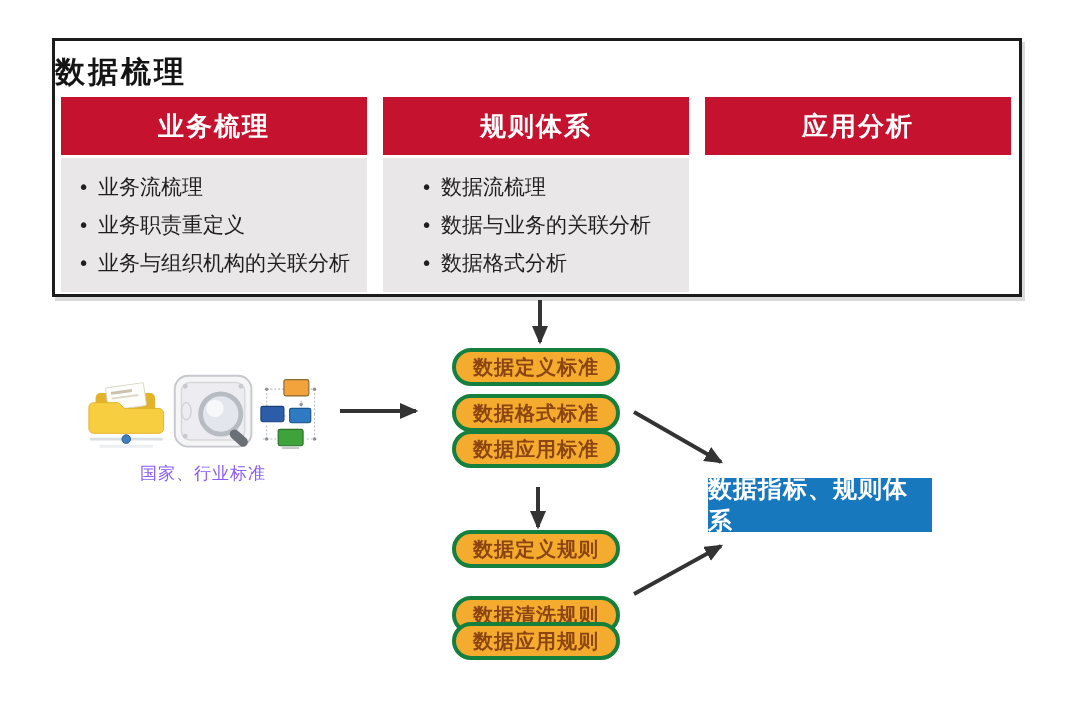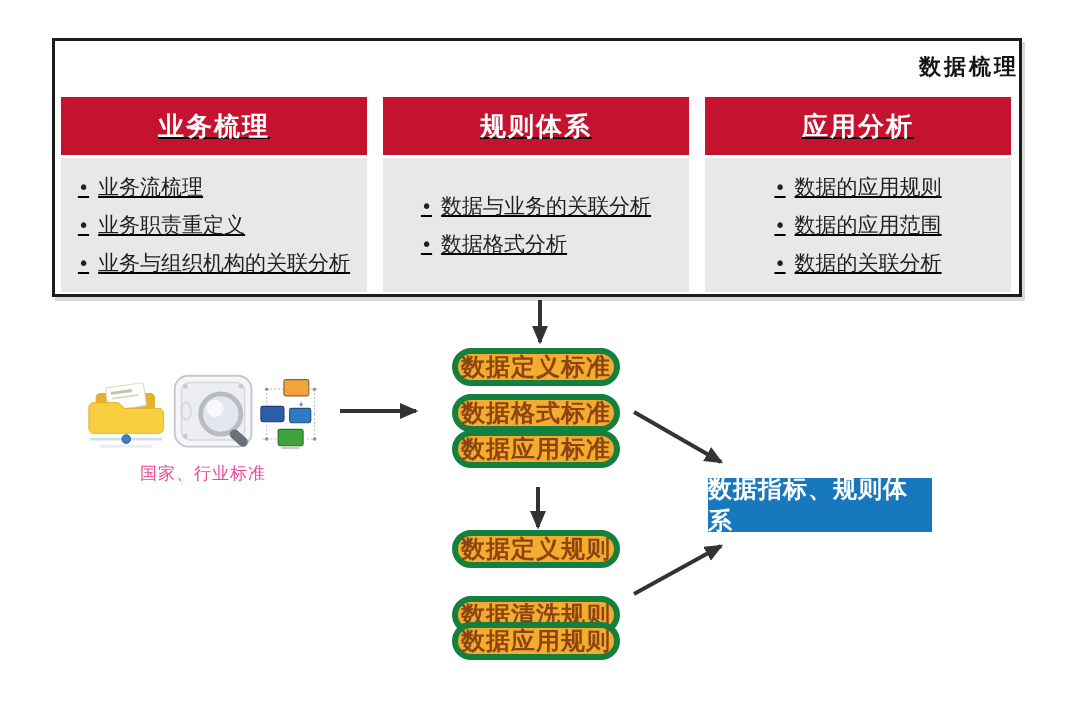--- a/index.html
+++ b/index.html
@@ -7,60 +7,60 @@
     width:1080px;height:712px;position:relative;background:#ffffff;
     font-family:"DejaVu Sans","Liberation Sans",sans-serif;overflow:hidden;
   }
   
   .panel{
     position:absolute;left:52px;top:38px;width:964px;height:253px;
     border:3px solid #1c1c1c;background:#ffffff;
     box-shadow:3px 4px 0 rgba(150,150,150,.35);
   }
   .panel-title{
-    text-align:right;font-size:22px;font-weight:bold;color:#141414;
+    text-align:left;font-size:30px;font-weight:bold;color:#141414;
     margin-top:11px;letter-spacing:3px;
   }
   .columns{
     position:absolute;left:6px;right:8px;top:56px;
-    display:flex;gap:16px;text-decoration:underline;
+    display:flex;gap:16px;
   }
   .column{flex:1;min-width:0;}
   .col-header{
     height:58px;line-height:58px;background:#C4122F;color:#ffffff;
     font-size:26px;font-weight:bold;text-align:center;letter-spacing:2px;
   }
   .col-body{
     background:#E9E7E7;margin-top:3px;height:134px;
     display:flex;align-items:center;
   }
   ul.items{list-style:none;margin:0 auto;padding:0;width:fit-content;max-width:100%;}
   ul.items li{
     font-size:21px;color:#1f1f1f;line-height:38px;white-space:nowrap;
   }
   ul.items li::before{content:"•";margin-right:9px;font-size:19px;color:#1f1f1f;}
   
   .pill{
     position:absolute;left:452px;width:168px;height:38px;box-sizing:border-box;
-    background:#F5AB2D;border:6px solid #15803d;border-radius:19px;
+    background:#F5AB2D;border:4px solid #15803d;border-radius:19px;
     display:flex;align-items:center;justify-content:center;
-    font-size:24px;font-weight:bold;color:#8B4513;letter-spacing:1px;
+    font-size:20px;font-weight:bold;color:#8B4513;letter-spacing:1px;
   }
   
   .result-box{
     position:absolute;left:708px;top:478px;width:224px;height:54px;
     background:#1878BE;border-radius:0;
     display:flex;align-items:center;justify-content:center;
     color:#ffffff;font-size:24px;font-weight:bold;letter-spacing:1px;
   }
   
   .source{position:absolute;left:86px;top:372px;width:234px;}
   .source-icons{display:flex;align-items:flex-end;gap:2px;height:86px;}
   .source-caption{
-    margin-top:4px;text-align:center;font-size:17px;color:#ec4899;letter-spacing:1px;
+    margin-top:4px;text-align:center;font-size:17px;color:#8b5cf6;letter-spacing:1px;
   }
   svg.arrows{position:absolute;left:0;top:0;pointer-events:none;}
 </style>
 </head>
 <body>
 
 <div class="panel">
   <div class="panel-title">数据梳理</div>
   <div class="columns">
 
@@ -72,35 +72,29 @@
           <li>业务职责重定义</li>
           <li>业务与组织机构的关联分析</li>
         </ul>
       </div>
     </div>
 
     <div class="column">
       <div class="col-header">规则体系</div>
       <div class="col-body">
         <ul class="items">
+          <li>数据流梳理</li>
           <li>数据与业务的关联分析</li>
           <li>数据格式分析</li>
         </ul>
       </div>
     </div>
 
     <div class="column">
       <div class="col-header">应用分析</div>
-      <div class="col-body">
-        <ul class="items">
-          <li>数据的应用规则</li>
-          <li>数据的应用范围</li>
-          <li>数据的关联分析</li>
-        </ul>
-      </div>
     </div>
 
   </div>
 </div>
 
 <svg class="arrows" width="1080" height="712" aria-hidden="true">
   <defs>
     <marker id="ah" markerWidth="5" markerHeight="5" refX="4" refY="2" orient="auto" markerUnits="strokeWidth">
       <path d="M0,0 L4.6,2 L0,4 Z" fill="#333333"></path>
     </marker>

